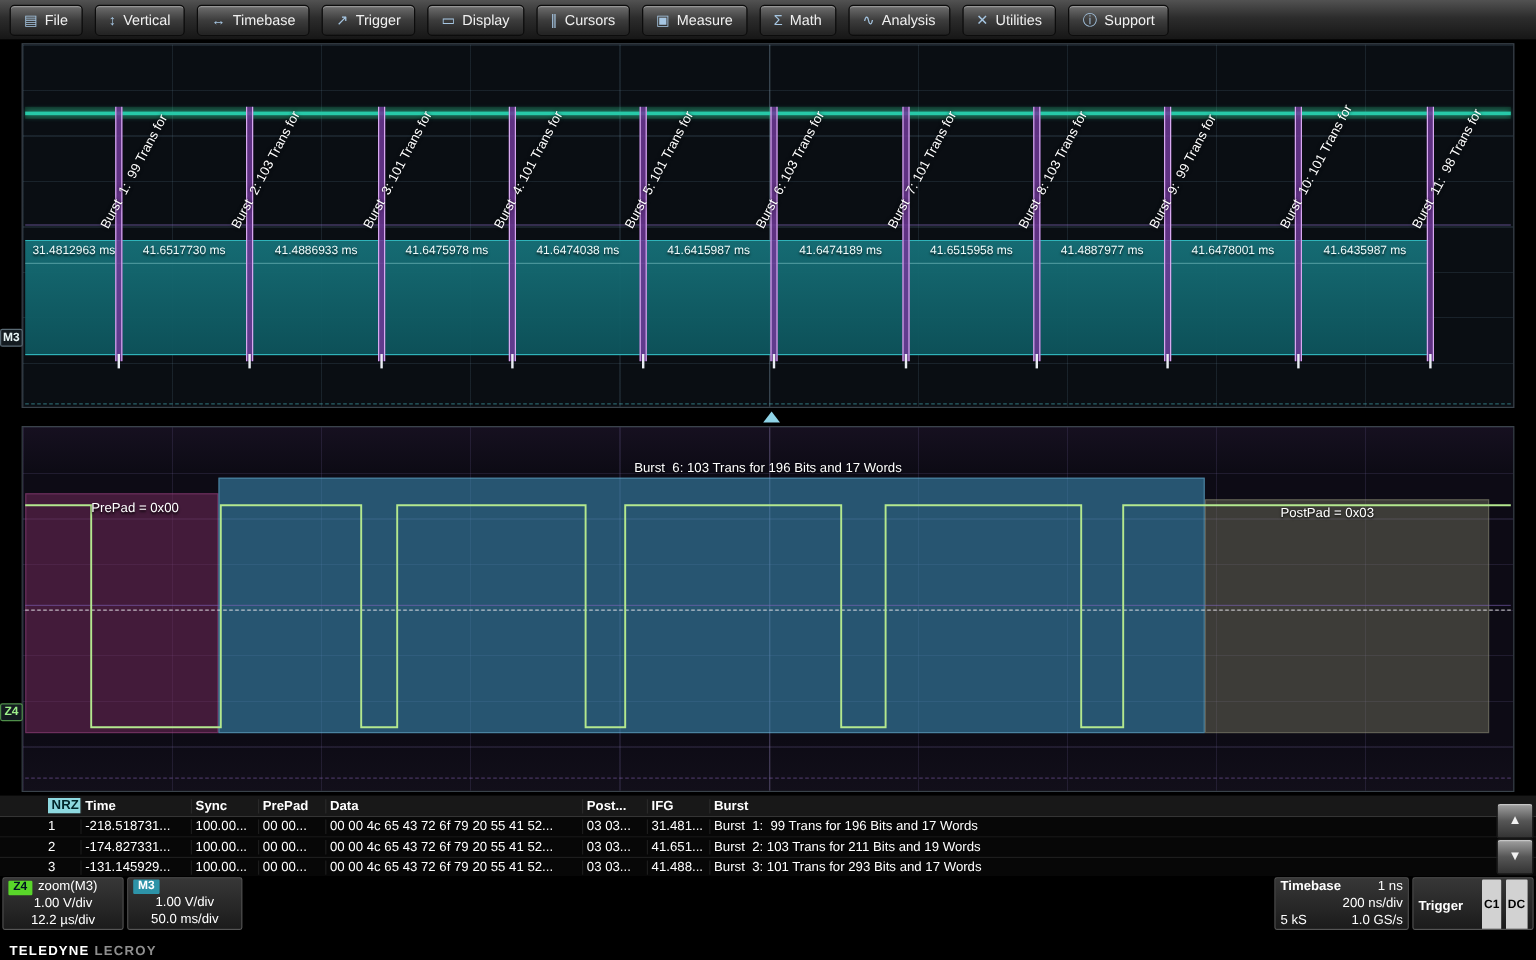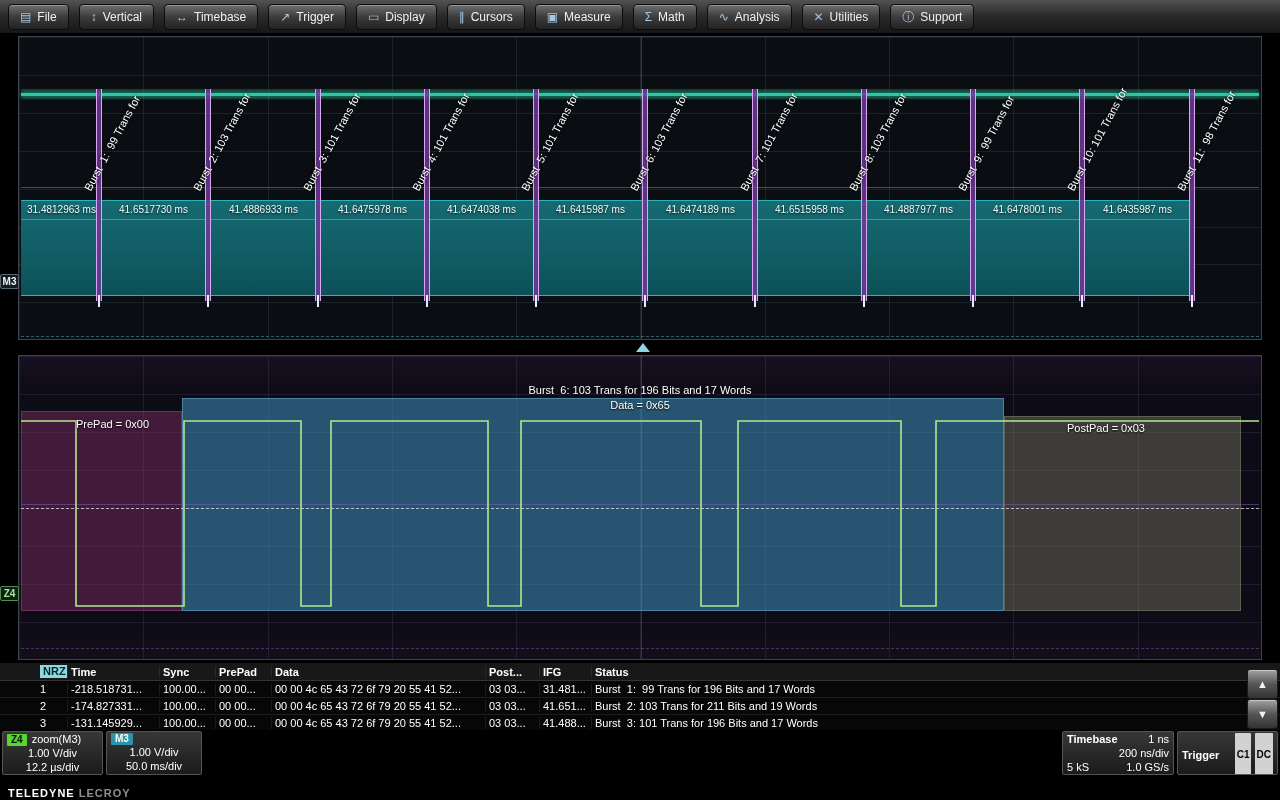--- a/index.html
+++ b/index.html
@@ -222,37 +222,36 @@
 
     <div class="zoom-mid-purple"></div>
     <div class="zoom-mid"></div>
     <div class="zoom-bottom-dash"></div>
 
     <svg class="wave" width="1244" height="305" viewBox="0 0 1244 305">
       <polyline fill="none" stroke="#b4e88e" stroke-width="1.6" points="2,65 57,65 57,250 165,250 165,65 282,65 282,250 312,250 312,65 469,65 469,250 502,250 502,65 682,65 682,250 719,250 719,65 882,65 882,250 917,250 917,65 1240,65"></polyline>
     </svg>
 
     <div class="burst-title">Burst  6: 103 Trans for 196 Bits and 17 Words</div>
-    <div class="data-label">Data = 0x65</div>
     <div class="prepad-label">PrePad = 0x00</div>
     <div class="postpad-label">PostPad = 0x03</div>
   </div>
 
   <div class="side-tag z4">Z4</div>
 
   <div class="decode-table">
     <div class="thead">
       <div class="cell c-nrz"><span class="nrz-badge">NRZ</span></div>
       <div class="cell c-time">Time</div>
       <div class="cell c-sync">Sync</div>
       <div class="cell c-prepad">PrePad</div>
       <div class="cell c-data">Data</div>
       <div class="cell c-post">Post...</div>
       <div class="cell c-ifg">IFG</div>
-      <div class="cell c-status">Status</div>
+      <div class="cell c-status">Burst</div>
     </div>
 
     <div class="trow">
       <div class="cell c-nrz">1</div>
       <div class="cell c-time">-218.518731...</div>
       <div class="cell c-sync">100.00...</div>
       <div class="cell c-prepad">00 00...</div>
       <div class="cell c-data">00 00 4c 65 43 72 6f 79 20 55 41 52...</div>
       <div class="cell c-post">03 03...</div>
       <div class="cell c-ifg">31.481...</div>
@@ -269,21 +268,21 @@
       <div class="cell c-status">Burst  2: 103 Trans for 211 Bits and 19 Words</div>
     </div>
     <div class="trow">
       <div class="cell c-nrz">3</div>
       <div class="cell c-time">-131.145929...</div>
       <div class="cell c-sync">100.00...</div>
       <div class="cell c-prepad">00 00...</div>
       <div class="cell c-data">00 00 4c 65 43 72 6f 79 20 55 41 52...</div>
       <div class="cell c-post">03 03...</div>
       <div class="cell c-ifg">41.488...</div>
-      <div class="cell c-status">Burst  3: 101 Trans for 196 Bits and 17 Words</div>
+      <div class="cell c-status">Burst  3: 101 Trans for 293 Bits and 17 Words</div>
     </div>
 
     <div class="scroll-btn scroll-up">
         <span>▲</span>
       </div>
     <div class="scroll-btn scroll-down">
         <span>▼</span>
       </div>
   </div>
 

